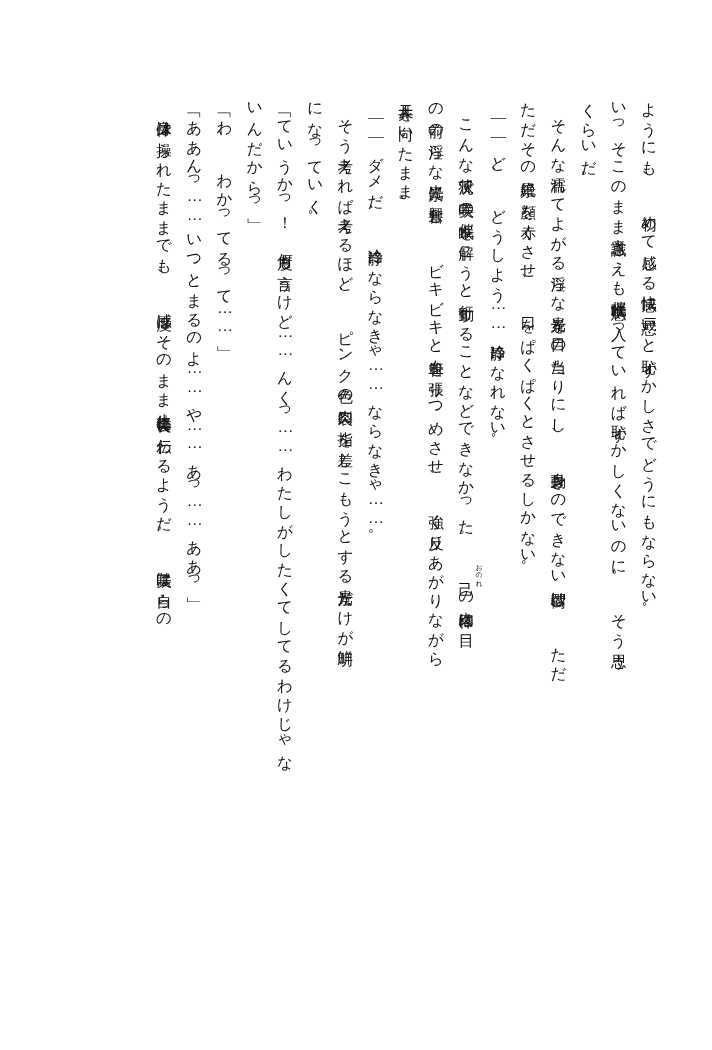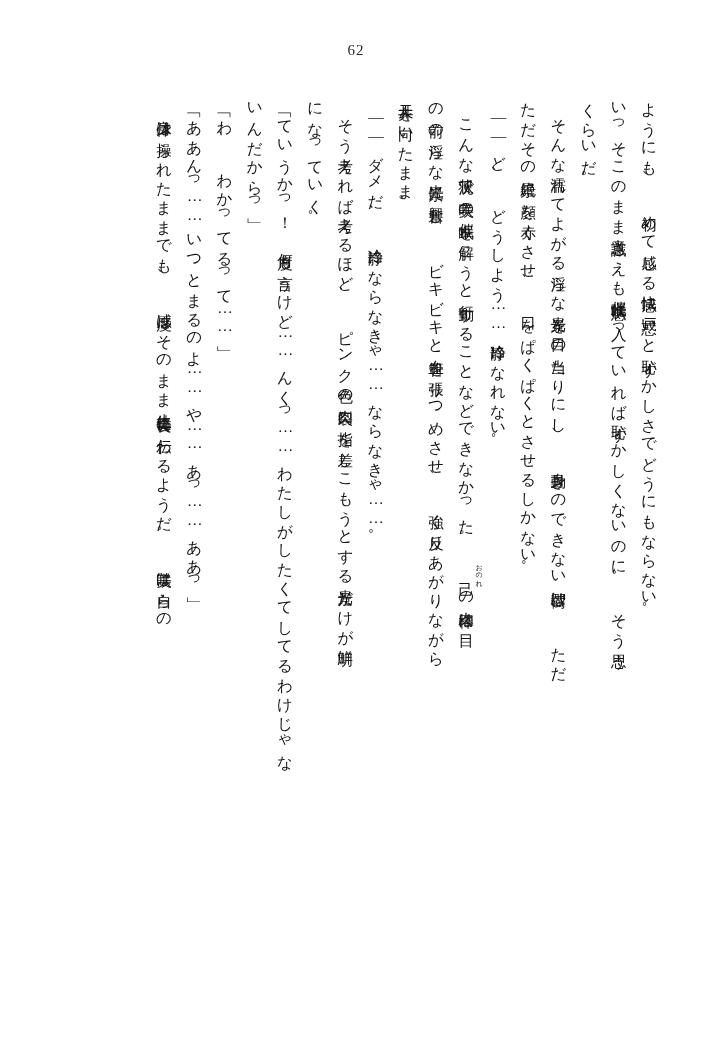--- a/index.html
+++ b/index.html
@@ -64,21 +64,20 @@
     letter-spacing: 0;
     line-height: 1;
     color: #222;
   }
 </style>
 </head>
 <body>
 
 <div class="page">
 
-  <div class="page-number">62</div>
 
   <div class="body-text">
     <p>ようにも、　初めて感じる快感に戸惑いと恥ずかしさでどうにもならない。</p>
     <p>いっそこのまま意識さえも催眠状態に入っていれば恥ずかしくないのに。　そう思う</p>
     <p>くらいだ。</p>
     <p class="indent">そんな濡れてよがる淫らな光景を目の当たりにし、　身動きのできない智樹は、　ただ</p>
     <p>ただその絶景に顔を赤くさせ、　口をぱくぱくとさせるしかない。</p>
     <p class="indent">――ど、　どうしよう……冷静になれない。</p>
     <p class="indent">こんな状況で美咲の催眠を解こうと行動することなどできなかった。　<ruby>己<rt>おのれ</rt></ruby>の肉棒は目</p>
     <p>の前の淫らな光景に興奮し、　ビキビキと血管を張りつめさせ、　強く反りあがりながら</p>

